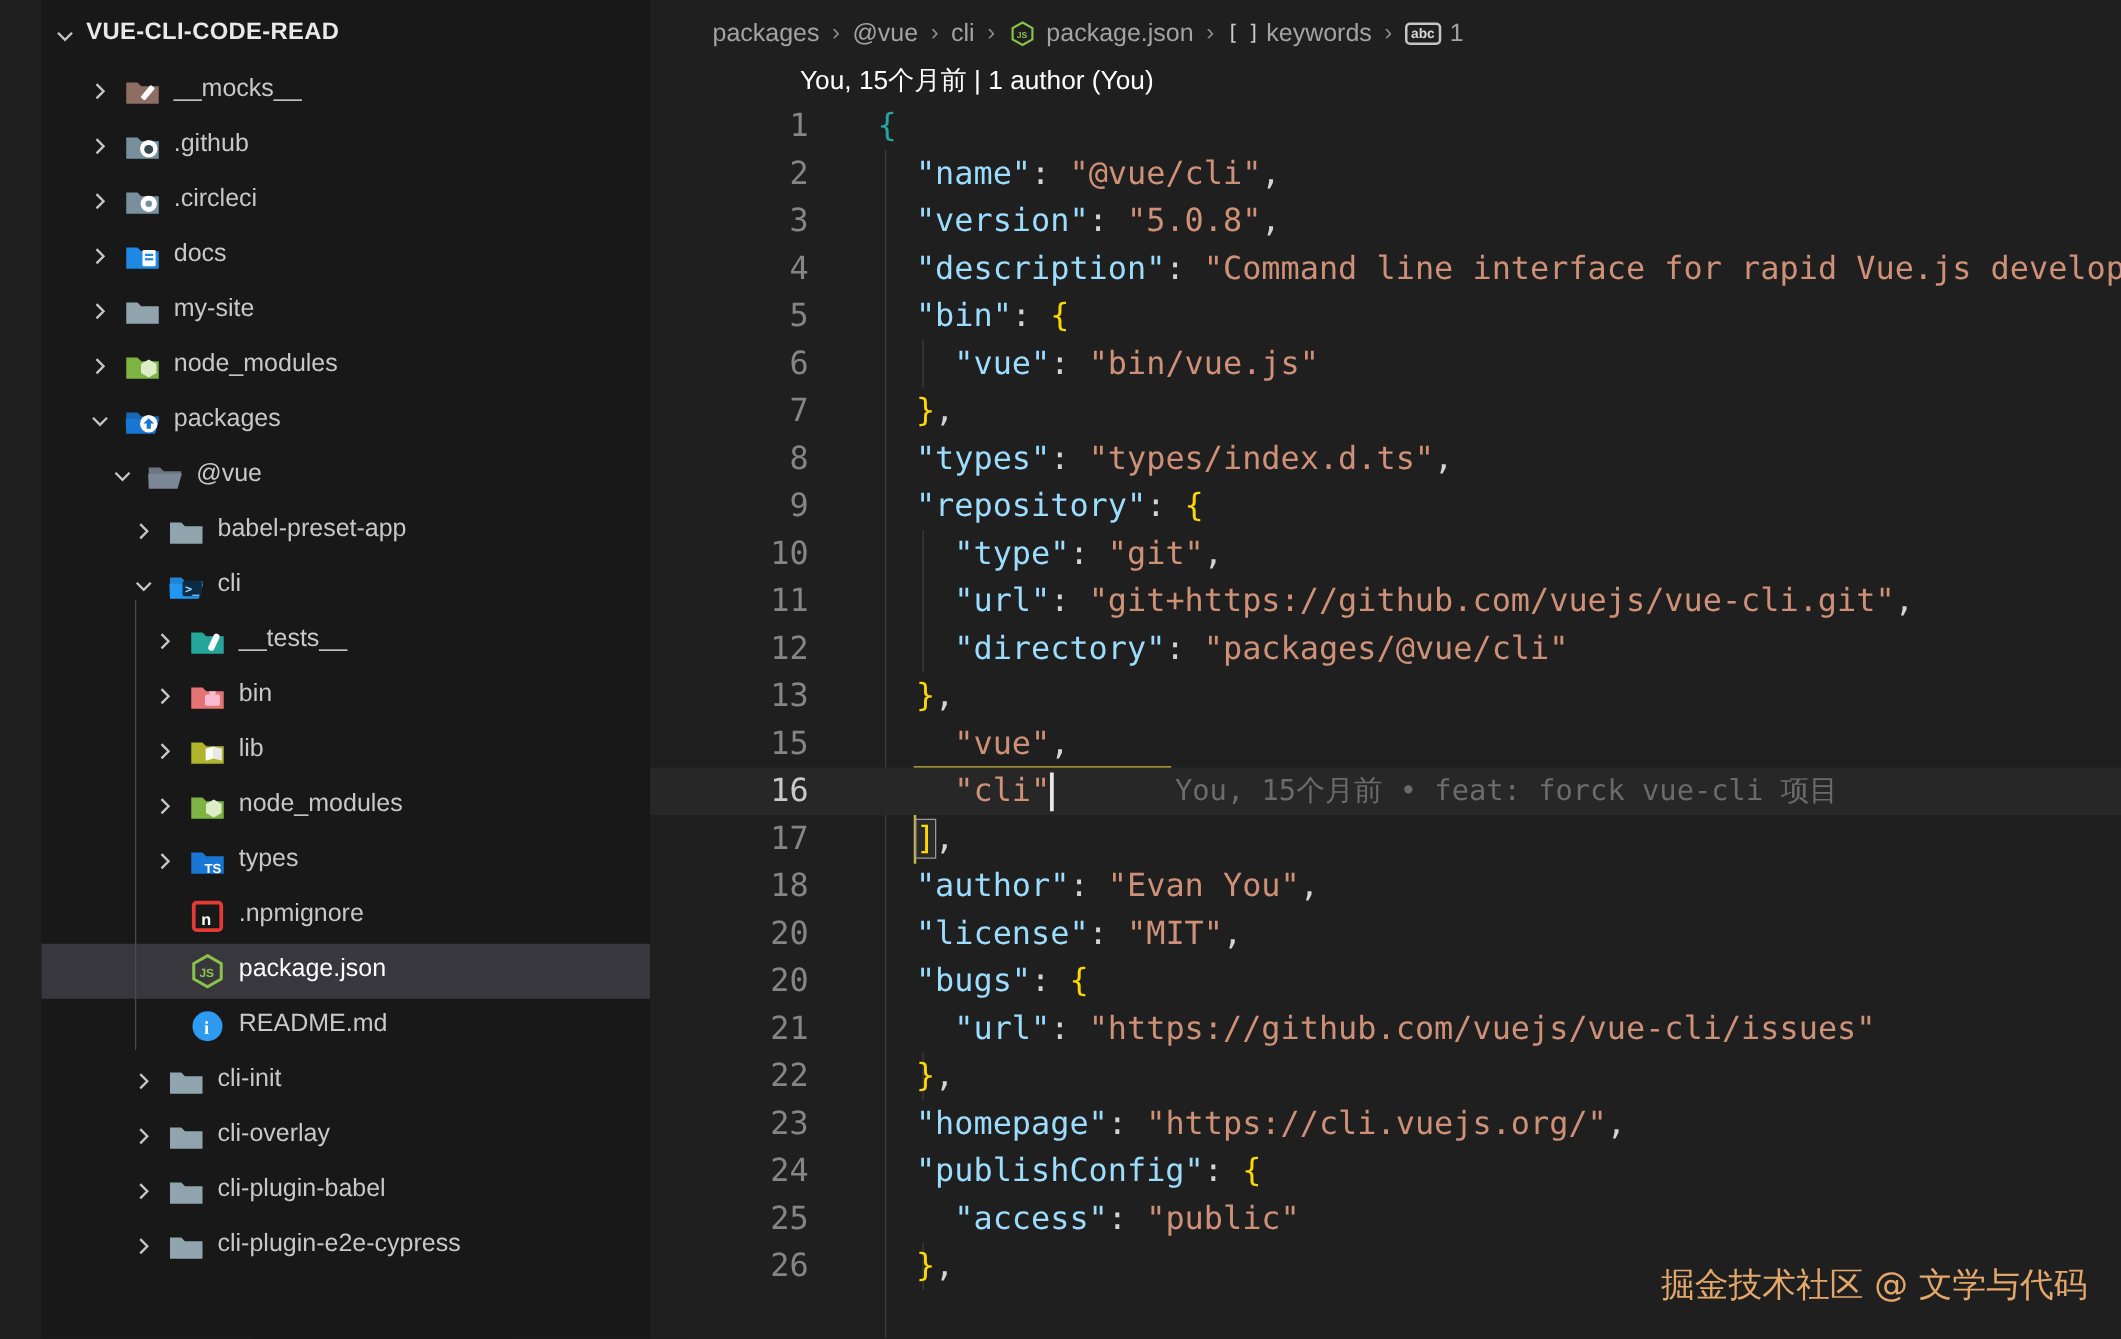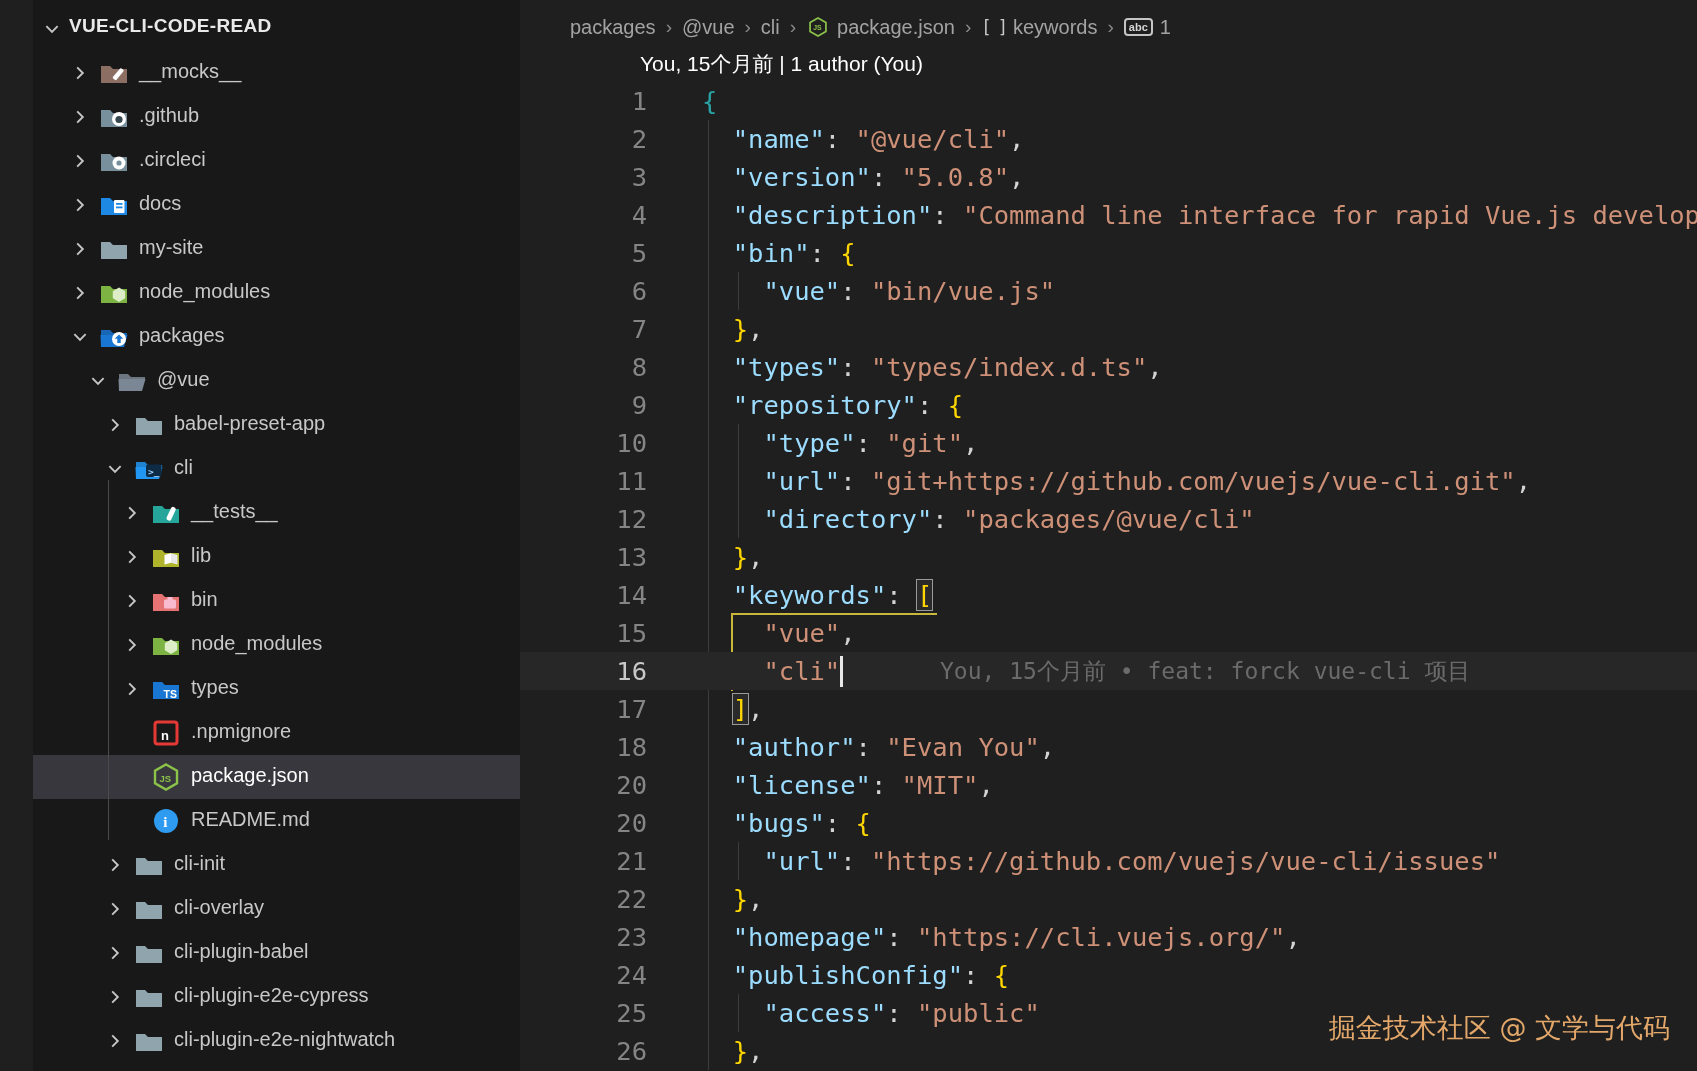--- a/index.html
+++ b/index.html
@@ -186,43 +186,43 @@
               <path d="M2 8h9l3 3h14v14H2z" fill="#26a69a"></path>
               <rect x="17.5" y="8.5" width="5" height="14.5" rx="2.5" fill="#fff" transform="rotate(25 20 16)"></rect>
             </svg></span>
           <span class="lbl" style="left:158px">__tests__</span>
         </div>
         <div class="trow">
           <span class="chev" style="left:90px"><svg width="18" height="18" viewBox="0 0 16 16">
               <polyline points="5.5,3 10.5,8 5.5,13" fill="none" stroke="#c5c5c5" stroke-width="1.7"></polyline>
             </svg></span>
           <span class="ficon" style="left:118px"><svg width="30" height="30" viewBox="0 0 30 30">
+              <path d="M2 8h9l3 3h14v14H2z" fill="#e57373"></path>
+              <rect x="16.5" y="11" width="5" height="3.5" fill="#f8bbd0"></rect>
+              <rect x="13" y="13.5" width="12" height="9" rx="1.5" fill="#f8bbd0"></rect>
+            </svg></span>
+          <span class="lbl" style="left:158px">bin</span>
+        </div>
+        <div class="trow">
+          <span class="chev" style="left:90px"><svg width="18" height="18" viewBox="0 0 16 16">
+              <polyline points="5.5,3 10.5,8 5.5,13" fill="none" stroke="#c5c5c5" stroke-width="1.7"></polyline>
+            </svg></span>
+          <span class="ficon" style="left:118px"><svg width="30" height="30" viewBox="0 0 30 30">
               <path d="M2 8h9l3 3h14v14H2z" fill="#afb42b"></path>
               <path d="M13.5 13l6.5-1.8v9.5l-6.5 1.8z" fill="#fff"></path>
               <path d="M20 11.2l6.5 1.8v9.5l-6.5-1.8z" fill="#e8e8e8"></path>
             </svg></span>
           <span class="lbl" style="left:158px">lib</span>
           <span class="gitdot"></span>
         </div>
         <div class="trow">
           <span class="chev" style="left:90px"><svg width="18" height="18" viewBox="0 0 16 16">
               <polyline points="5.5,3 10.5,8 5.5,13" fill="none" stroke="#c5c5c5" stroke-width="1.7"></polyline>
             </svg></span>
           <span class="ficon" style="left:118px"><svg width="30" height="30" viewBox="0 0 30 30">
-              <path d="M2 8h9l3 3h14v14H2z" fill="#e57373"></path>
-              <rect x="16.5" y="11" width="5" height="3.5" fill="#f8bbd0"></rect>
-              <rect x="13" y="13.5" width="12" height="9" rx="1.5" fill="#f8bbd0"></rect>
-            </svg></span>
-          <span class="lbl" style="left:158px">bin</span>
-        </div>
-        <div class="trow">
-          <span class="chev" style="left:90px"><svg width="18" height="18" viewBox="0 0 16 16">
-              <polyline points="5.5,3 10.5,8 5.5,13" fill="none" stroke="#c5c5c5" stroke-width="1.7"></polyline>
-            </svg></span>
-          <span class="ficon" style="left:118px"><svg width="30" height="30" viewBox="0 0 30 30">
               <path d="M2 8h9l3 3h14v14H2z" fill="#7cb342"></path>
               <polygon points="20,9.5 26.2,13.2 26.2,20.3 20,24 13.8,20.3 13.8,13.2" fill="#dcedc8"></polygon>
             </svg></span>
           <span class="lbl" style="left:158px">node_modules</span>
         </div>
         <div class="trow">
           <span class="chev" style="left:90px"><svg width="18" height="18" viewBox="0 0 16 16">
               <polyline points="5.5,3 10.5,8 5.5,13" fill="none" stroke="#c5c5c5" stroke-width="1.7"></polyline>
             </svg></span>
           <span class="ficon" style="left:118px"><svg width="30" height="30" viewBox="0 0 30 30">
@@ -280,29 +280,20 @@
           <span class="lbl" style="left:141px">cli-plugin-babel</span>
         </div>
         <div class="trow">
           <span class="chev" style="left:73px"><svg width="18" height="18" viewBox="0 0 16 16">
               <polyline points="5.5,3 10.5,8 5.5,13" fill="none" stroke="#c5c5c5" stroke-width="1.7"></polyline>
             </svg></span>
           <span class="ficon" style="left:101px"><svg width="30" height="30" viewBox="0 0 30 30">
               <path d="M2 8h9l3 3h14v14H2z" fill="#90a4ae"></path>
             </svg></span>
           <span class="lbl" style="left:141px">cli-plugin-e2e-cypress</span>
-        </div>
-        <div class="trow">
-          <span class="chev" style="left:73px"><svg width="18" height="18" viewBox="0 0 16 16">
-              <polyline points="5.5,3 10.5,8 5.5,13" fill="none" stroke="#c5c5c5" stroke-width="1.7"></polyline>
-            </svg></span>
-          <span class="ficon" style="left:101px"><svg width="30" height="30" viewBox="0 0 30 30">
-              <path d="M2 8h9l3 3h14v14H2z" fill="#90a4ae"></path>
-            </svg></span>
-          <span class="lbl" style="left:141px">cli-plugin-e2e-nightwatch</span>
         </div>
       </div>
     <div id="sb-guide"></div>
   </div>
 
   <div id="editor">
     <div id="breadcrumb">
         <span class="bc-item">
           <span>packages</span>
         </span>
@@ -353,21 +344,20 @@
           <div class="cline"><span class="gnum">4</span><span class="ctext"><span class="tk-w">  </span><span class="tk-k">"description"</span><span class="tk-w">: </span><span class="tk-s">"Command line interface for rapid Vue.js development"</span></span></div>
           <div class="cline"><span class="gnum">5</span><span class="ctext"><span class="tk-w">  </span><span class="tk-k">"bin"</span><span class="tk-w">: </span><span class="tk-b">{</span></span></div>
           <div class="cline"><span class="gnum">6</span><span class="ctext"><span class="tk-w">    </span><span class="tk-k">"vue"</span><span class="tk-w">: </span><span class="tk-s">"bin/vue.js"</span></span></div>
           <div class="cline"><span class="gnum">7</span><span class="ctext"><span class="tk-w">  </span><span class="tk-b">}</span><span class="tk-w">,</span></span></div>
           <div class="cline"><span class="gnum">8</span><span class="ctext"><span class="tk-w">  </span><span class="tk-k">"types"</span><span class="tk-w">: </span><span class="tk-s">"types/index.d.ts"</span><span class="tk-w">,</span></span></div>
           <div class="cline"><span class="gnum">9</span><span class="ctext"><span class="tk-w">  </span><span class="tk-k">"repository"</span><span class="tk-w">: </span><span class="tk-b">{</span></span></div>
           <div class="cline"><span class="gnum">10</span><span class="ctext"><span class="tk-w">    </span><span class="tk-k">"type"</span><span class="tk-w">: </span><span class="tk-s">"git"</span><span class="tk-w">,</span></span></div>
           <div class="cline"><span class="gnum">11</span><span class="ctext"><span class="tk-w">    </span><span class="tk-k">"url"</span><span class="tk-w">: </span><span class="tk-s">"git+</span><span class="tk-u">https://github.com/vuejs/vue-cli.git</span><span class="tk-s">"</span><span class="tk-w">,</span></span></div>
           <div class="cline"><span class="gnum">12</span><span class="ctext"><span class="tk-w">    </span><span class="tk-k">"directory"</span><span class="tk-w">: </span><span class="tk-s">"packages/@vue/cli"</span></span></div>
           <div class="cline"><span class="gnum">13</span><span class="ctext"><span class="tk-w">  </span><span class="tk-b">}</span><span class="tk-w">,</span></span></div>
-          <div class="cline"><span class="gnum">14</span><span class="ctext"><span class="tk-w">  </span><span class="tk-k">"keywords"</span><span class="tk-w">: </span><span class="tk-bx">[</span></span></div>
           <div class="cline"><span class="gnum">15</span><span class="ctext"><span class="tk-w">    </span><span class="tk-s">"vue"</span><span class="tk-w">,</span></span></div>
           <div class="cline cur"><span class="gnum">16</span><span class="ctext"><span class="tk-w">    </span><span class="tk-s">"cli"</span></span><span id="cursor"></span><span id="inline-blame">You, 15个月前 • feat: forck vue-cli 项目</span></div>
           <div class="cline"><span class="gnum">17</span><span class="ctext"><span class="tk-w">  </span><span class="tk-bx">]</span><span class="tk-w">,</span></span></div>
           <div class="cline"><span class="gnum">18</span><span class="ctext"><span class="tk-w">  </span><span class="tk-k">"author"</span><span class="tk-w">: </span><span class="tk-s">"Evan You"</span><span class="tk-w">,</span></span></div>
           <div class="cline"><span class="gnum">20</span><span class="ctext"><span class="tk-w">  </span><span class="tk-k">"license"</span><span class="tk-w">: </span><span class="tk-s">"MIT"</span><span class="tk-w">,</span></span></div>
           <div class="cline"><span class="gnum">20</span><span class="ctext"><span class="tk-w">  </span><span class="tk-k">"bugs"</span><span class="tk-w">: </span><span class="tk-b">{</span></span></div>
           <div class="cline"><span class="gnum">21</span><span class="ctext"><span class="tk-w">    </span><span class="tk-k">"url"</span><span class="tk-w">: </span><span class="tk-s">"</span><span class="tk-u">https://github.com/vuejs/vue-cli/issues</span><span class="tk-s">"</span></span></div>
           <div class="cline"><span class="gnum">22</span><span class="ctext"><span class="tk-w">  </span><span class="tk-b">}</span><span class="tk-w">,</span></span></div>
           <div class="cline"><span class="gnum">23</span><span class="ctext"><span class="tk-w">  </span><span class="tk-k">"homepage"</span><span class="tk-w">: </span><span class="tk-s">"</span><span class="tk-u">https://cli.vuejs.org/</span><span class="tk-s">"</span><span class="tk-w">,</span></span></div>
           <div class="cline"><span class="gnum">24</span><span class="ctext"><span class="tk-w">  </span><span class="tk-k">"publishConfig"</span><span class="tk-w">: </span><span class="tk-b">{</span></span></div>

